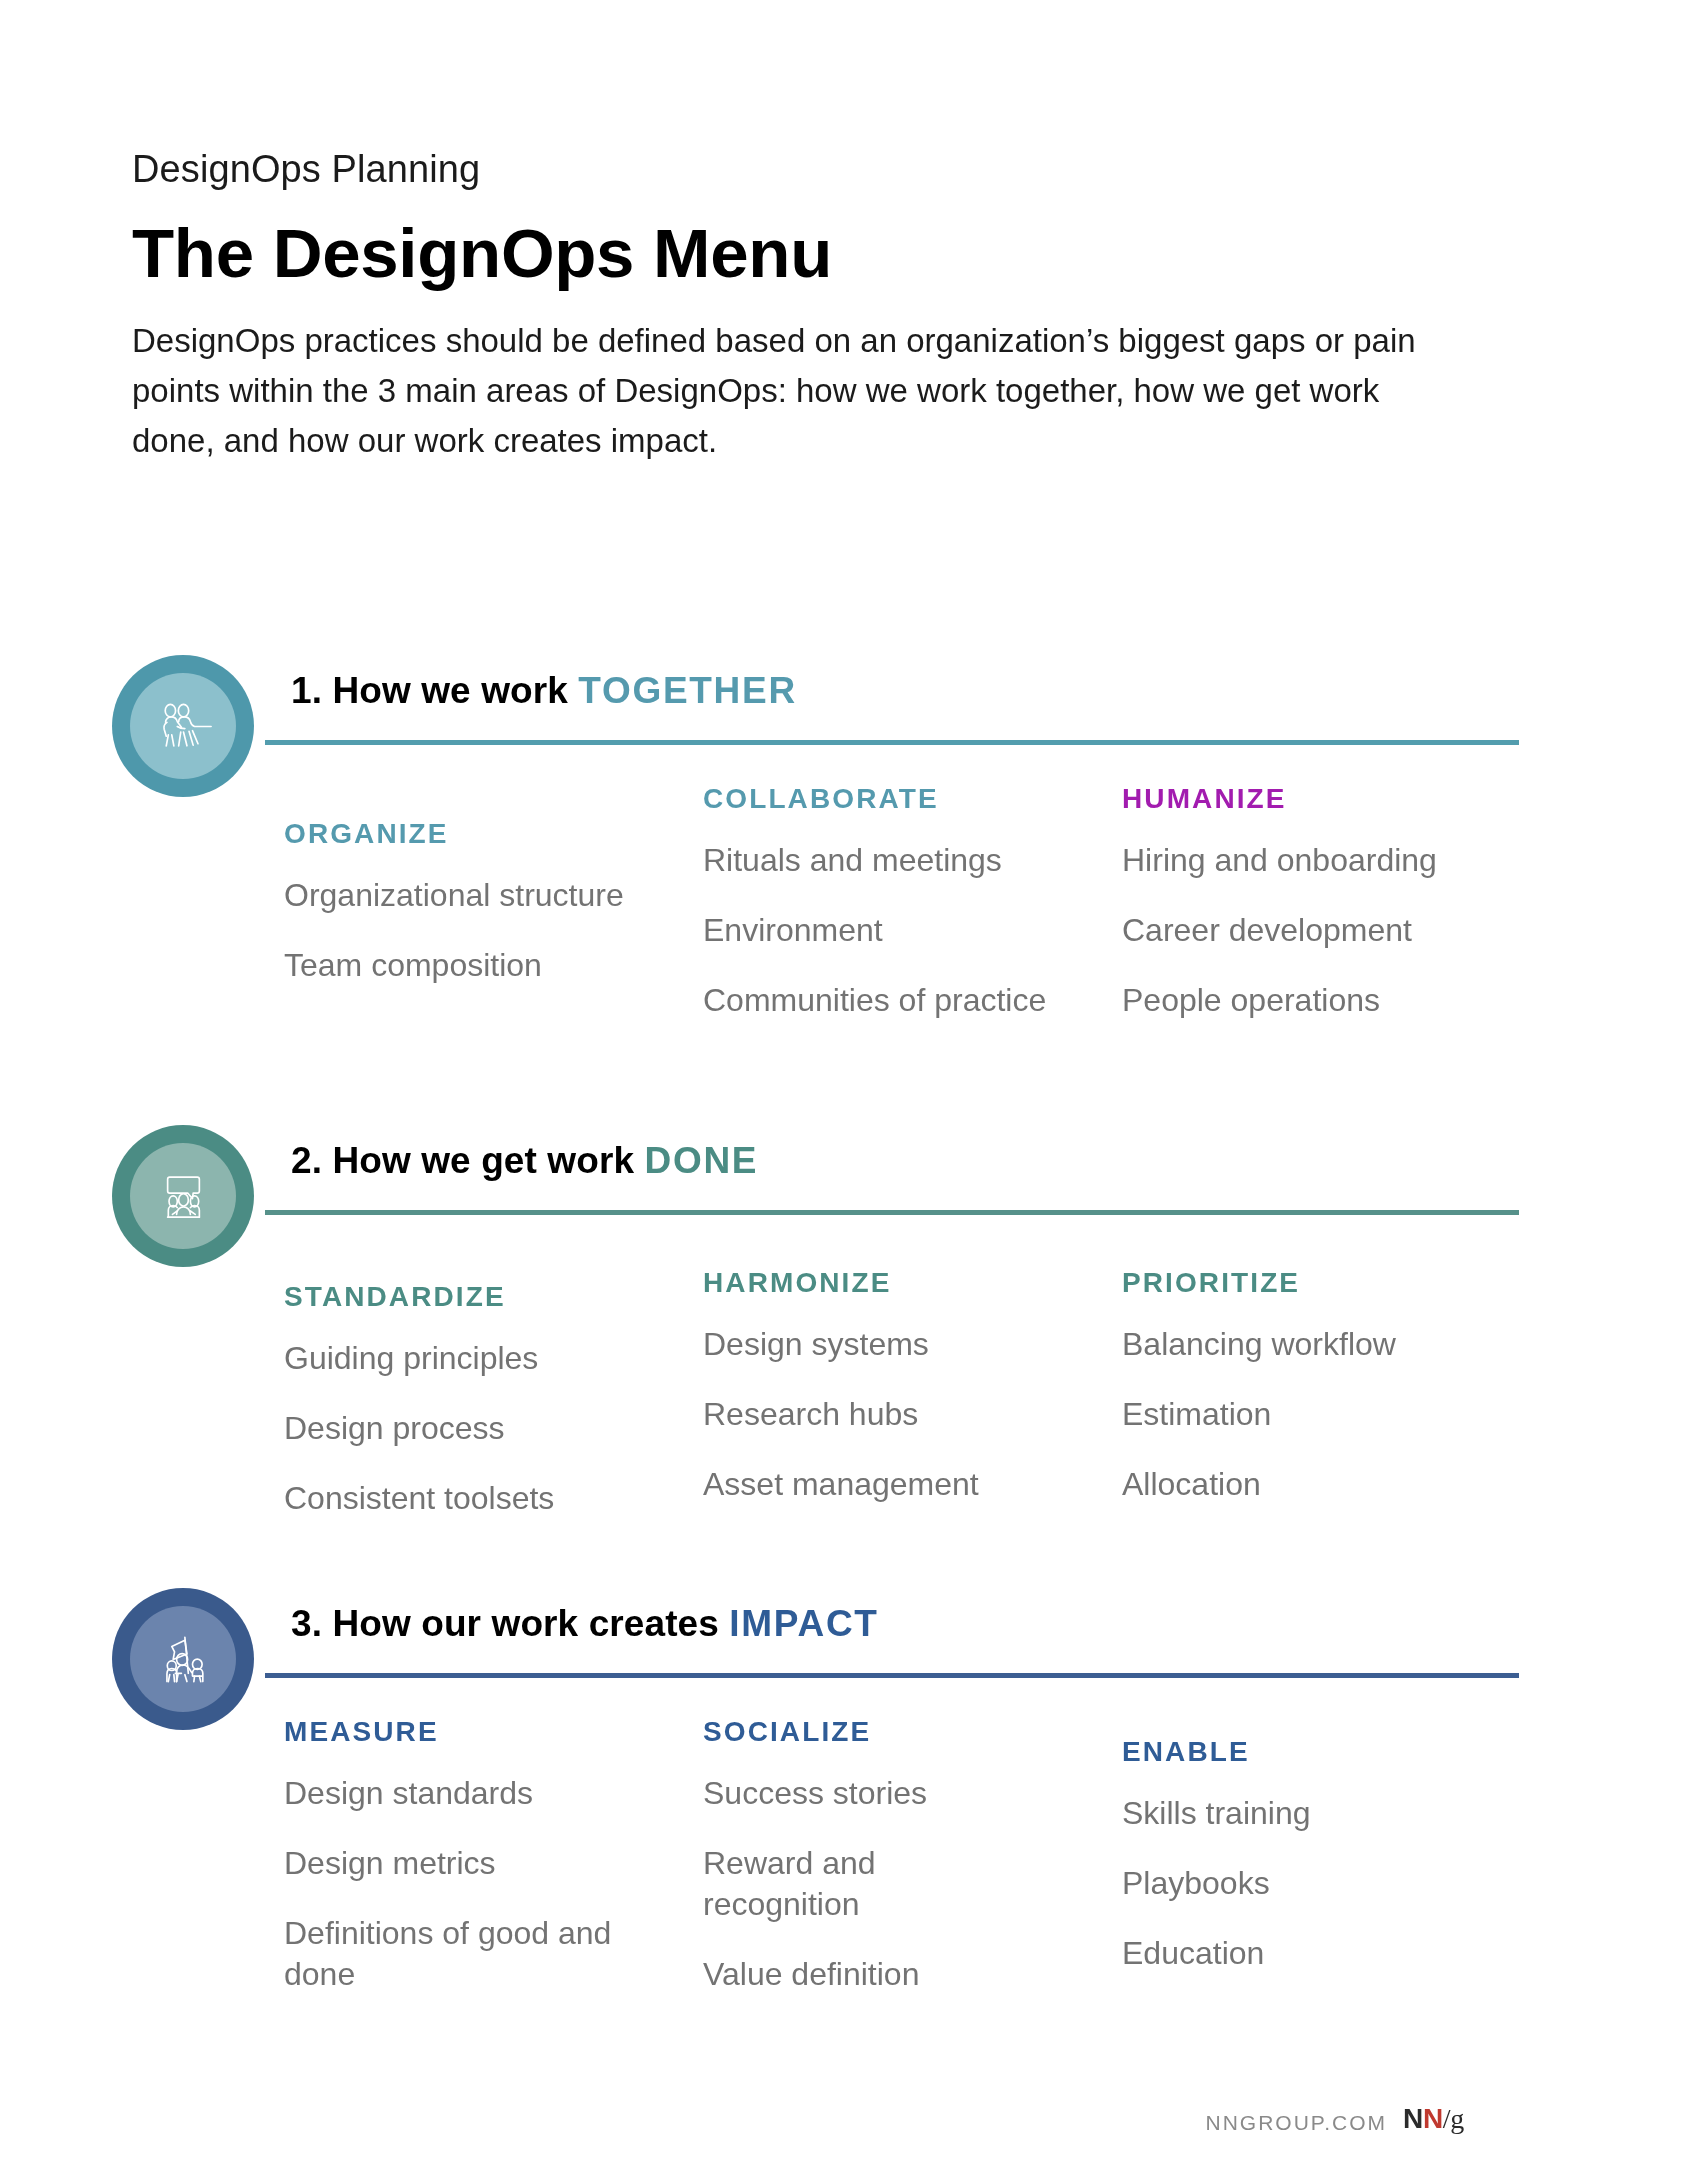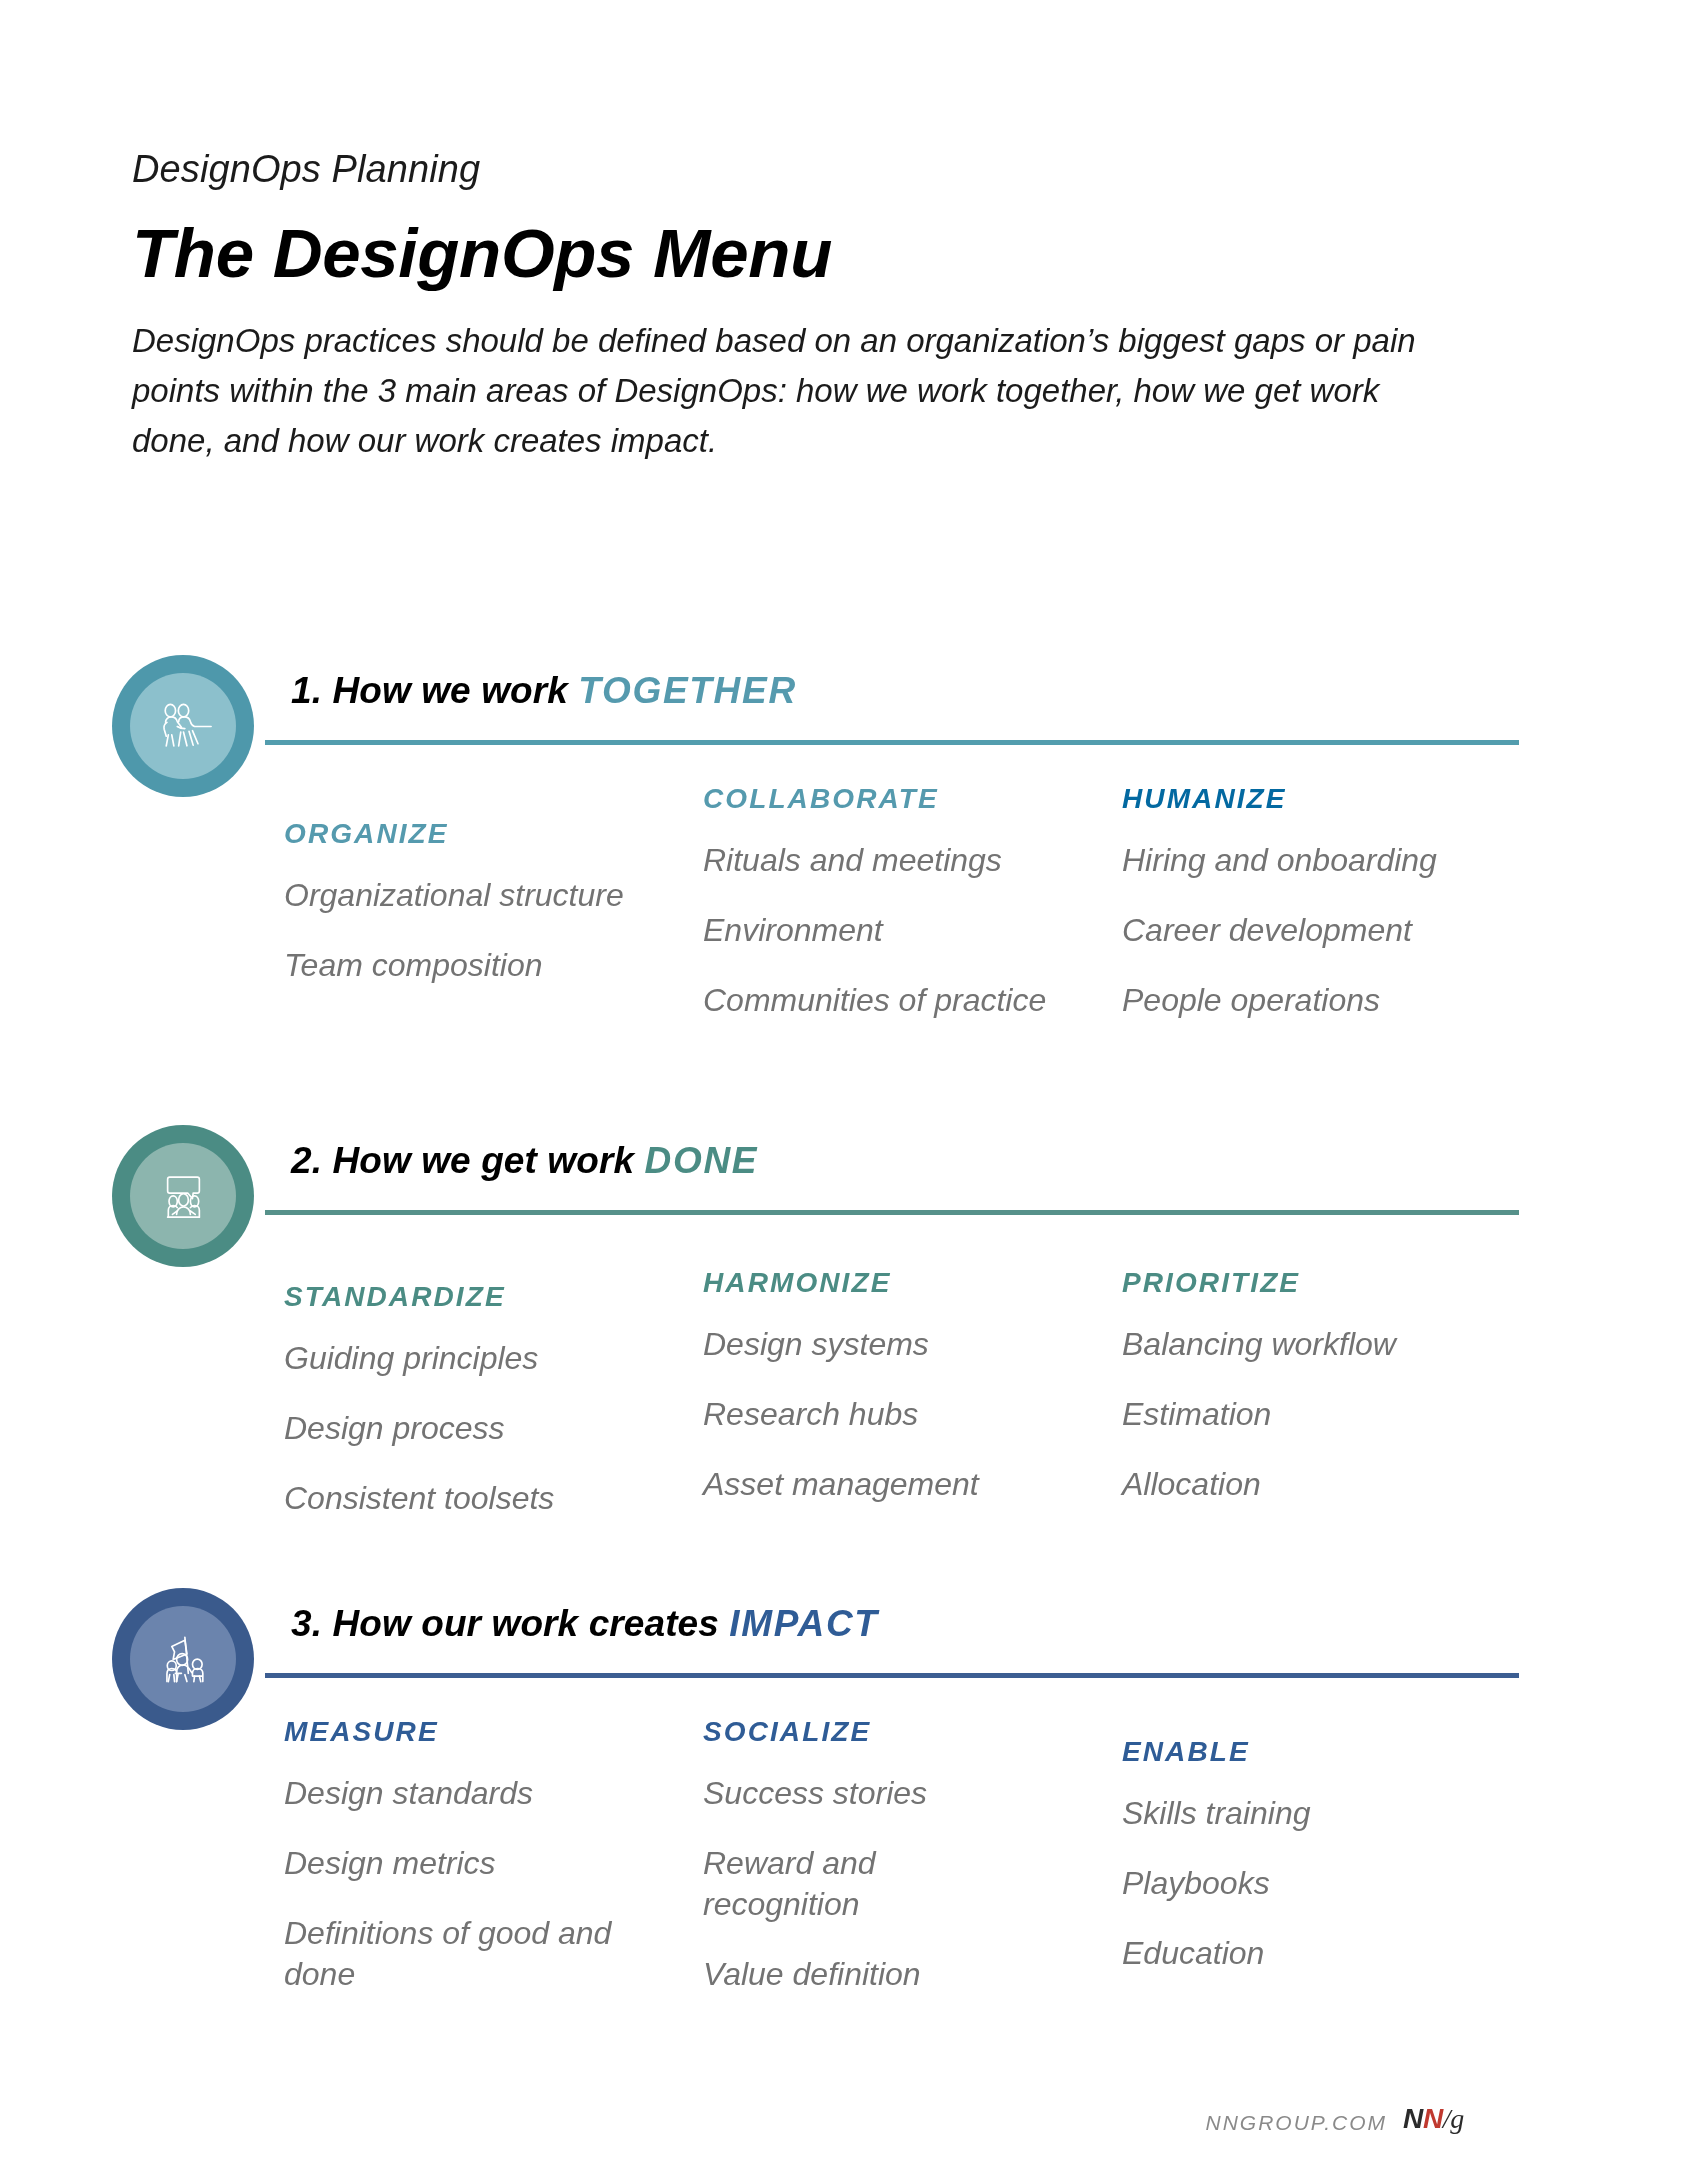--- a/index.html
+++ b/index.html
@@ -14,21 +14,20 @@
     color: #1a1a1a;
     position: relative;
     overflow: hidden;
   }
 
   .page {
     position: relative;
     width: 1570px;
     height: 2183px;
     background: #ffffff;
-    font-style: italic;
   }
 
   
   .header {
     position: absolute;
     left: 132px;
     top: 149px;
     width: 1422px;
   }
   .eyebrow {
@@ -211,21 +210,21 @@
       </div>
       <div class="col">
         <div class="col-head" style="color:#559aae;">COLLABORATE</div>
         <ul>
           <li>Rituals and meetings</li>
           <li>Environment</li>
           <li>Communities of practice</li>
         </ul>
       </div>
       <div class="col">
-        <div class="col-head" style="color:#0369a1;">HUMANIZE</div>
+        <div class="col-head" style="color:#a21caf;">HUMANIZE</div>
         <ul>
           <li>Hiring and onboarding</li>
           <li>Career development</li>
           <li>People operations</li>
         </ul>
       </div>
     </div>
   </div>
 
   <div class="section section-2">

